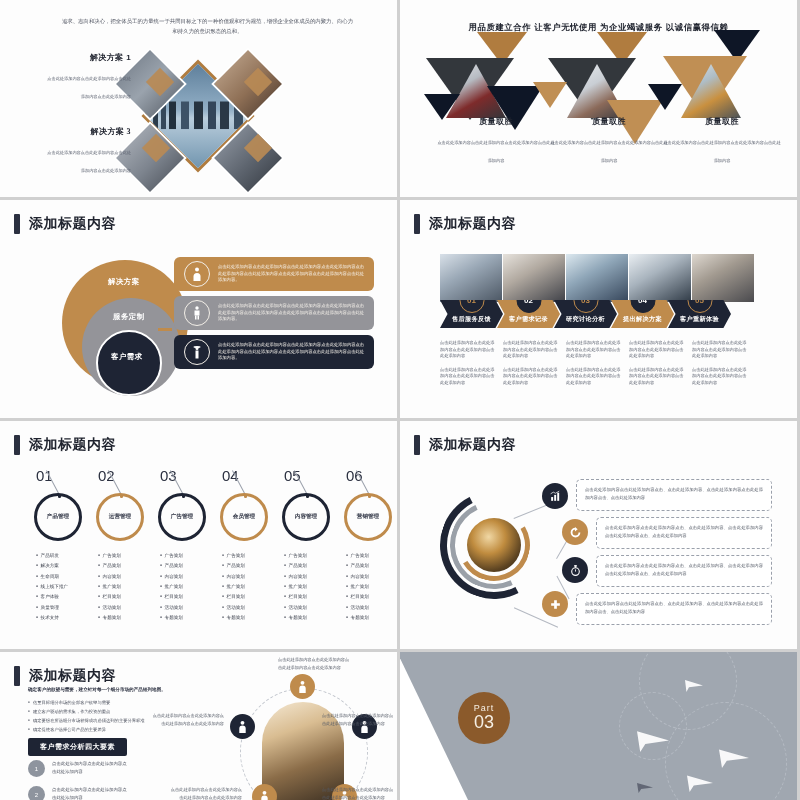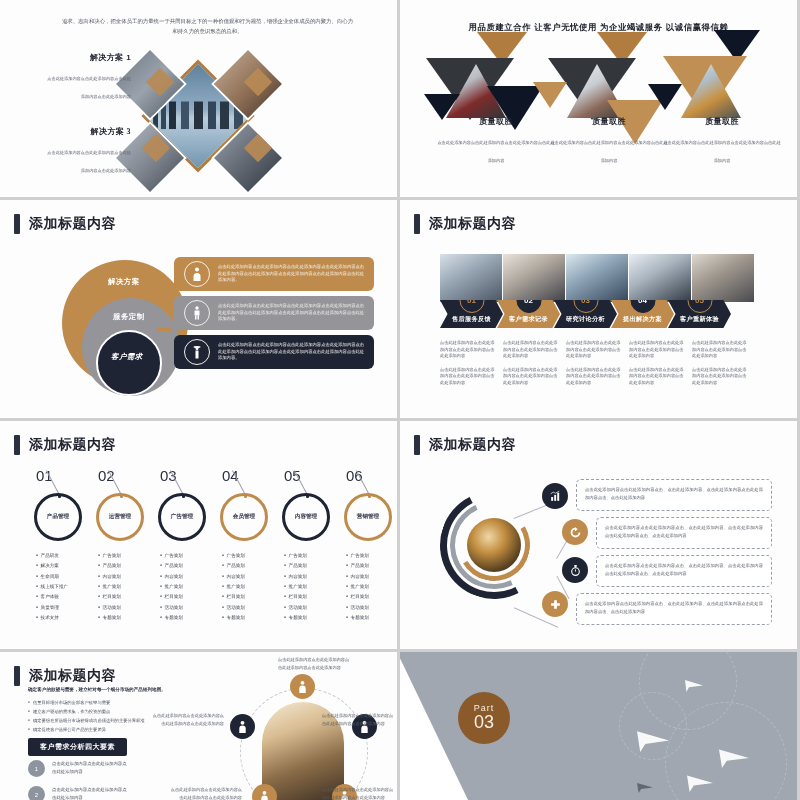--- a/index.html
+++ b/index.html
@@ -327,21 +327,21 @@
       <span class="txt">添加标题内容</span>
     </div>
 
     <div class="stage">
       <div class="arc" style="left:62px;top:8px;width:126px;height:126px;background:#bf8b4c;"></div>
       <div class="arc" style="left:82px;top:46px;width:98px;height:98px;background:#949499;"></div>
       <div class="arc" style="left:96px;top:78px;width:66px;height:66px;background:#1e2434;border:2px solid #fff;box-sizing:border-box;"></div>
 
       <span class="arc-lbl" style="left:108px;top:25px;">解决方案</span>
       <span class="arc-lbl" style="left:113px;top:60px;">服务定制</span>
-      <span class="arc-lbl" style="left:111px;top:100px;font-style:italic;">客户需求</span>
+      <span class="arc-lbl" style="left:111px;top:100px;">客户需求</span>
 
       <div class="bar-row" style="left:174px;top:5px;width:200px;background:#bf8b4c;">
         <span class="ic">
           <svg viewBox="0 0 24 28">
               <circle cx="12" cy="5" r="4" fill="#fff"></circle>
               <path d="M5 28v-9a7 7 0 0114 0v9z" fill="#fff"></path>
             </svg>
         </span>
         <span class="bt">点击此处添加内容点击此处添加内容点击此处添加内容点击此处添加内容点击此处添加内容点击此处添加内容点击此处添加内容点击此处添加内容点击此处添加内容。</span>
       </div>

